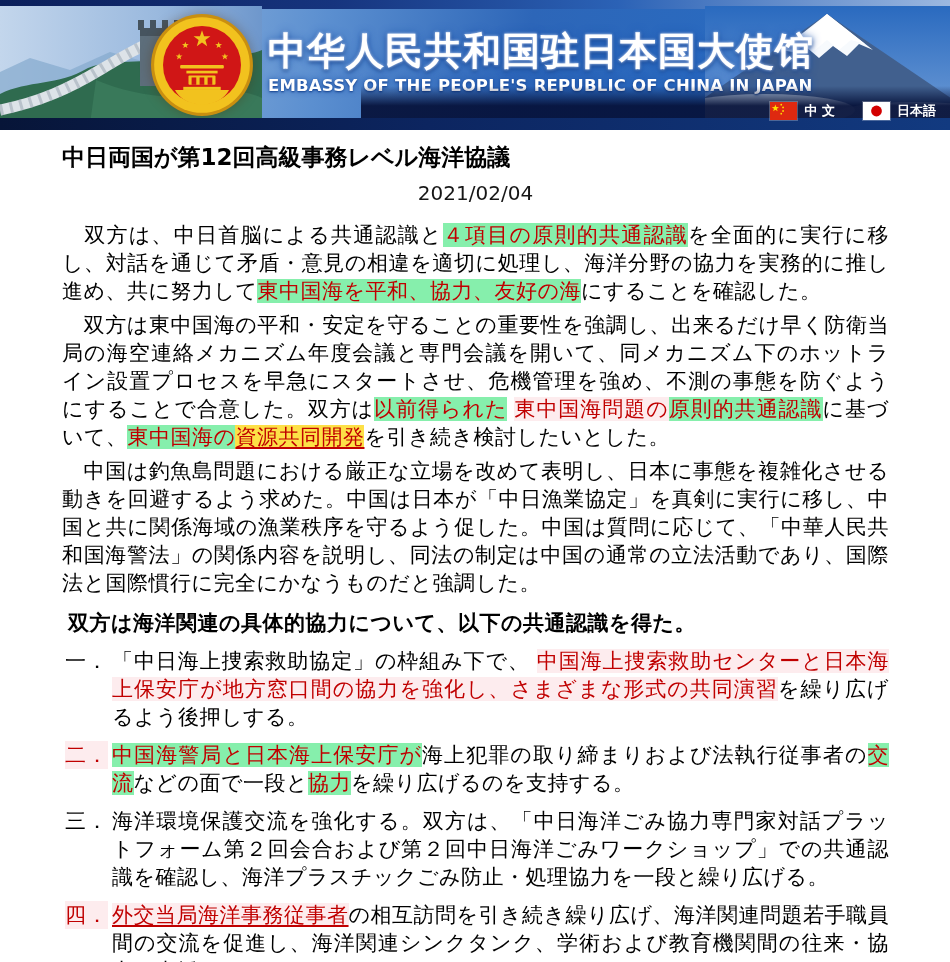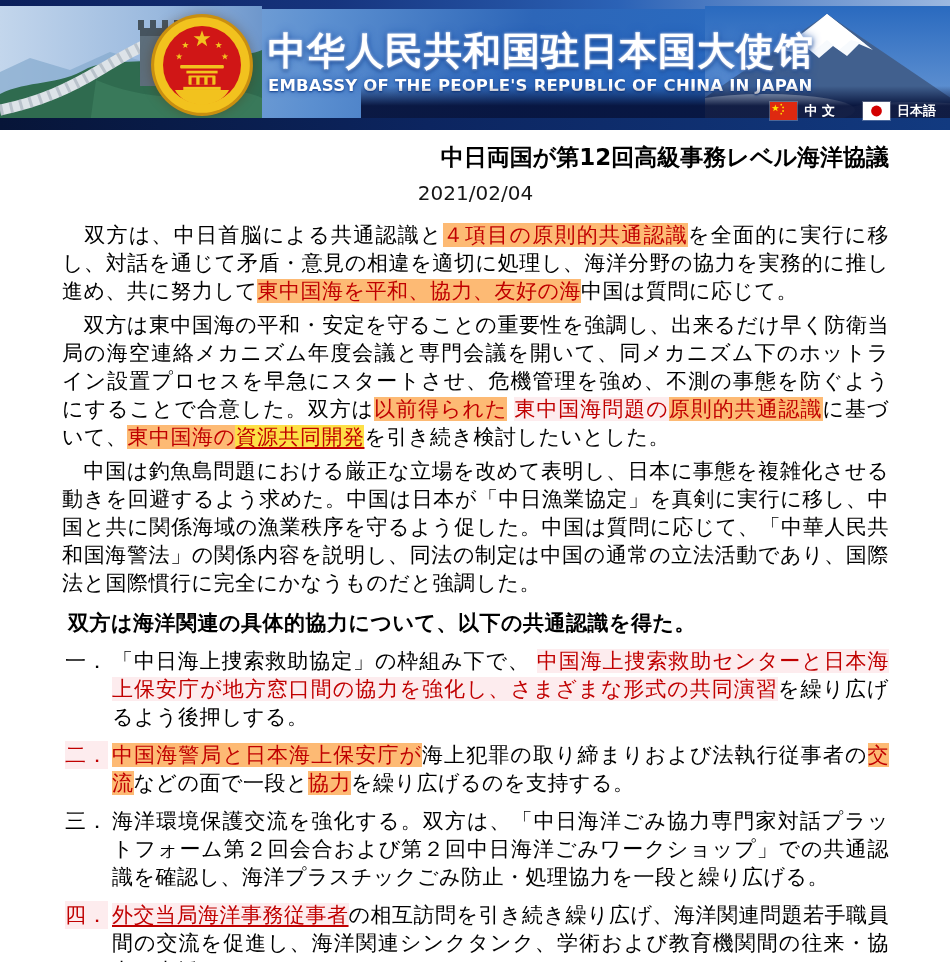--- a/index.html
+++ b/index.html
@@ -55,21 +55,21 @@
     font-size: 13px; font-weight: bold; color: #ffffff;
   }
   .lang-item { display: flex; align-items: center; gap: 7px; cursor: pointer; }
   .flag-svg { width: 27px; height: 18px; display: block; box-shadow: 0 0 0 1px rgba(255,255,255,.25); }
   .lang-gap { width: 10px; }
 
   
   .article { padding: 0 61px 0 62px; }
   .article-title {
     margin-top: 12px;
-    text-align: right;
+    text-align: left;
     font-family: "DejaVu Sans", "Liberation Sans", sans-serif;
     font-weight: bold; font-size: 23px; color: #000;
   }
   .article-date {
     margin-top: 8px;
     text-align: center;
     font-family: "DejaVu Sans", "Liberation Sans", sans-serif;
     font-size: 20px; color: #161616;
   }
   .para {
@@ -89,21 +89,21 @@
     padding-left: 50px;
     font-size: 21px; line-height: 28px; letter-spacing: 0.5px;
     text-align: justify;
     margin-bottom: 10px;
   }
   .list-marker { position: absolute; left: 3px; top: 0; }
   .list-marker.red { color: #c00000; background: #fdecee; }
 
   
   .seg-p   { color: #000; }
-  .seg-hl  { color: #c00000; background: #fdba74; }
+  .seg-hl  { color: #c00000; background: #86efac; }
   .seg-hlu { color: #c00000; background: #fde047; text-decoration: underline; text-decoration-color: #c00000; text-underline-offset: 3px; }
   .seg-red { color: #c00000; background: #fdecee; margin-left: 7px; }
   .seg-redu{ color: #c00000; background: #fdecee; text-decoration: underline; text-decoration-color: #c00000; text-underline-offset: 3px; }
 </style>
 </head>
 <body>
 
 <header class="banner">
   <div class="banner-top-strip"></div>
 
@@ -193,21 +193,21 @@
       </svg>
       <span>日本語</span>
     </span>
   </nav>
 </header>
 
 <main class="article">
   <h1 class="article-title">中日両国が第12回高級事務レベル海洋協議</h1>
   <div class="article-date">2021/02/04</div>
 
-  <p class="para first"><span class="seg-p">　双方は、中日首脳による共通認識と</span><span class="seg-hl">４項目の原則的共通認識</span><span class="seg-p">を全面的に実行に移し、対話を通じて矛盾・意見の相違を適切に処理し、海洋分野の協力を実務的に推し進め、共に努力して</span><span class="seg-hl">東中国海を平和、協力、友好の海</span><span class="seg-p">中国は質問に応じて。</span></p>
+  <p class="para first"><span class="seg-p">　双方は、中日首脳による共通認識と</span><span class="seg-hl">４項目の原則的共通認識</span><span class="seg-p">を全面的に実行に移し、対話を通じて矛盾・意見の相違を適切に処理し、海洋分野の協力を実務的に推し進め、共に努力して</span><span class="seg-hl">東中国海を平和、協力、友好の海</span><span class="seg-p">にすることを確認した。</span></p>
   <p class="para"><span class="seg-p">　双方は東中国海の平和・安定を守ることの重要性を強調し、出来るだけ早く防衛当局の海空連絡メカニズム年度会議と専門会議を開いて、同メカニズム下のホットライン設置プロセスを早急にスタートさせ、危機管理を強め、不測の事態を防ぐようにすることで合意した。双方は</span><span class="seg-hl">以前得られた</span><span class="seg-red">東中国海問題の</span><span class="seg-hl">原則的共通認識</span><span class="seg-p">に基づいて、</span><span class="seg-hl">東中国海の</span><span class="seg-hlu">資源共同開発</span><span class="seg-p">を引き続き検討したいとした。</span></p>
   <p class="para"><span class="seg-p">　中国は釣魚島問題における厳正な立場を改めて表明し、日本に事態を複雑化させる動きを回避するよう求めた。中国は日本が「中日漁業協定」を真剣に実行に移し、中国と共に関係海域の漁業秩序を守るよう促した。中国は質問に応じて、「中華人民共和国海警法」の関係内容を説明し、同法の制定は中国の通常の立法活動であり、国際法と国際慣行に完全にかなうものだと強調した。</span></p>
 
   <p class="intro-line">双方は海洋関連の具体的協力について、以下の共通認識を得た。</p>
 
   <div class="consensus-list">
     <div class="list-item">
       <span class="list-marker">一．</span>
       <span><span class="seg-p">「中日海上捜索救助協定」の枠組み下で、</span><span class="seg-red">中国海上捜索救助センターと日本海上保安庁が地方窓口間の協力を強化し、さまざまな形式の共同演習</span><span class="seg-p">を繰り広げるよう後押しする。</span></span>
     </div>

